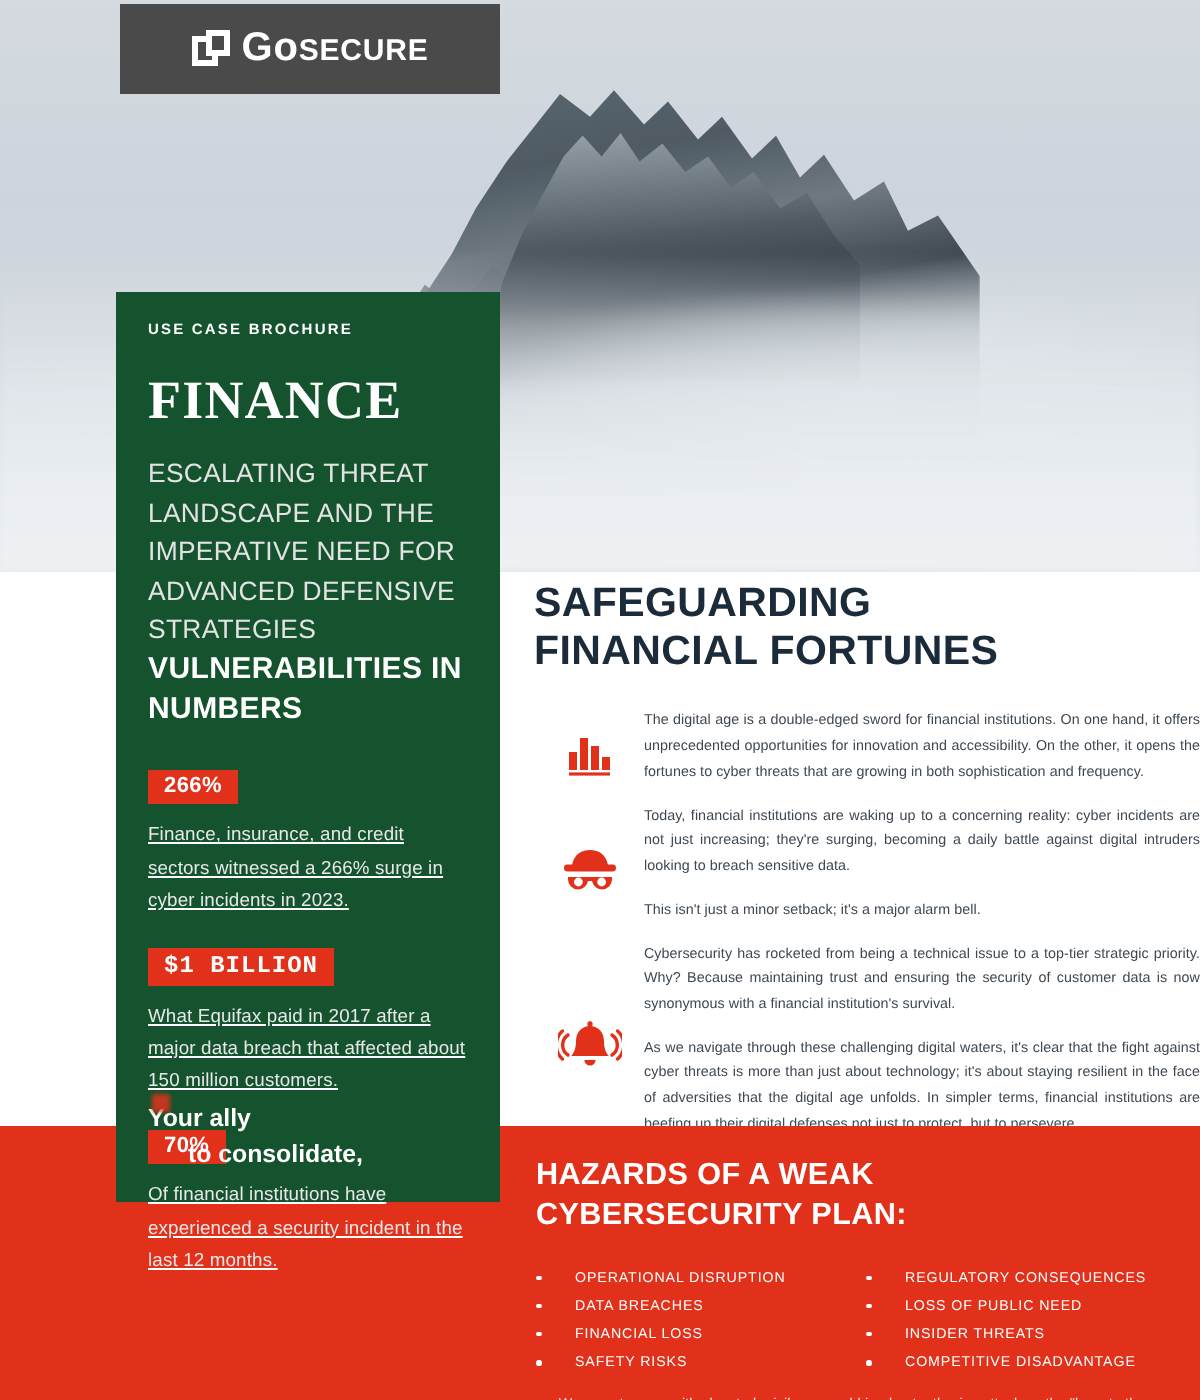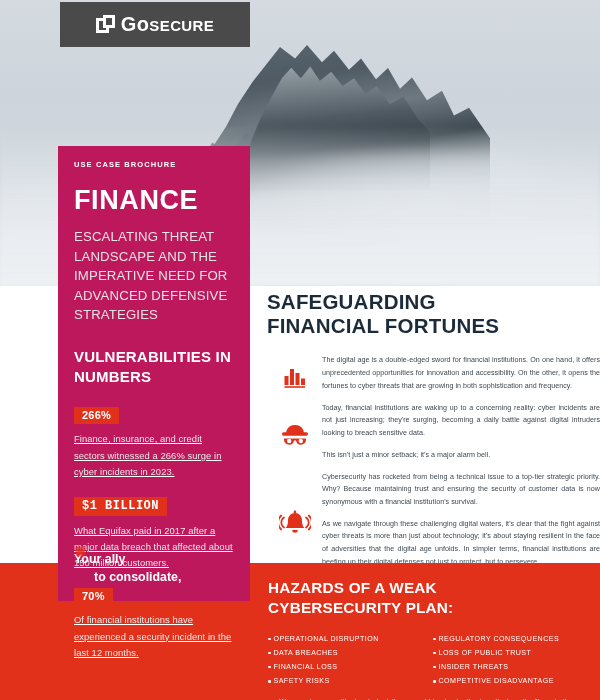--- a/index.html
+++ b/index.html
@@ -85,34 +85,33 @@
 
   
   .red-left {
     position:absolute; left:0; top:563px; width:250px; height:137px;
     background:#e2311b;
   }
 
   
   .panel {
     position:absolute; left:58px; top:146px; width:192px; height:455px;
-    background:#be185d;
+    background:#14532d;
     padding:14px 16px 0 16px;
     color:#ffffff;
   }
   .eyebrow {
     font-size:7.5px; font-weight:bold; letter-spacing:1.1px; color:#ffffff;
     margin-bottom:16px;
   }
   .h-finance {
-    font-size:27px; font-weight:bold; letter-spacing:0.6px; margin-bottom:11px;
+    font-size:27px; font-weight:bold; letter-spacing:0.6px; margin-bottom:11px;font-family:Liberation Serif, serif;
   }
   .sub-head {
     font-size:13.2px; line-height:1.48; color:#e3e3e3; letter-spacing:0.15px;
-    margin-bottom:22px;
   }
   .h-vuln {
     font-size:15px; font-weight:bold; line-height:1.36; letter-spacing:0.2px;
     margin-bottom:18px;
   }
   .stat { margin-bottom:15px;text-decoration:underline; }
   .badge {
     display:inline-block; background:#e2311b; color:#fff;
     font-weight:bold; padding:2px 8px 3px 8px; margin-bottom:7px;
   }
@@ -162,21 +161,21 @@
     background:#e2311b; padding:15px 16px 0 18px; color:#fff;
   }
   .h-hazards {
     font-size:15.3px; font-weight:bold; line-height:1.33; letter-spacing:0.2px;
     margin-bottom:13px;
   }
   .bullets { display:flex; gap:14px; }
   .bcol { flex:1; }
   .bitem {
     font-size:7.1px; letter-spacing:0.45px; line-height:2.0;
-    display:flex; align-items:center; gap:3px; color:#ffffff;
+    display:flex; align-items:center; gap:17px; color:#ffffff;
   }
   .bdot {
     width:2.5px; height:2.5px; background:#fff; border-radius:50%;
     flex:0 0 auto;
   }
   .worse {
     margin-top:9px; text-align:center; font-size:7.1px; line-height:1.6;
     color:#ffe9e5; letter-spacing:0.08px;
   }
 
@@ -317,21 +316,21 @@
           <span>SAFETY RISKS</span>
         </div>
     </div>
     <div class="bcol">
       <div class="bitem">
           <span class="bdot"></span>
           <span>REGULATORY CONSEQUENCES</span>
         </div>
       <div class="bitem">
           <span class="bdot"></span>
-          <span>LOSS OF PUBLIC TRUST</span>
+          <span>LOSS OF PUBLIC NEED</span>
         </div>
       <div class="bitem">
           <span class="bdot"></span>
           <span>INSIDER THREATS</span>
         </div>
       <div class="bitem">
           <span class="bdot"></span>
           <span>COMPETITIVE DISADVANTAGE</span>
         </div>
     </div>

